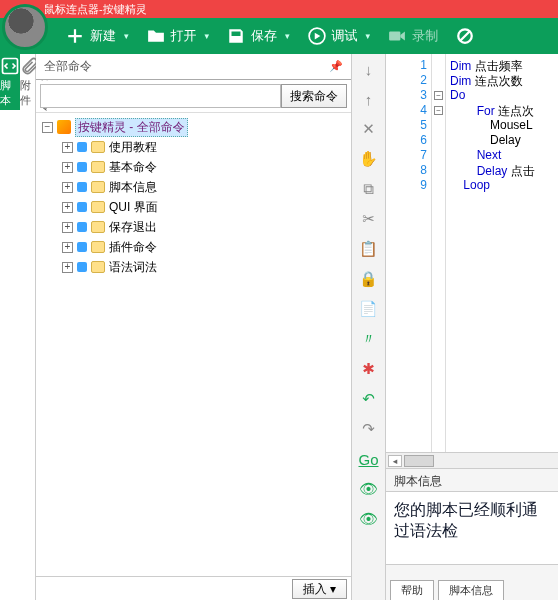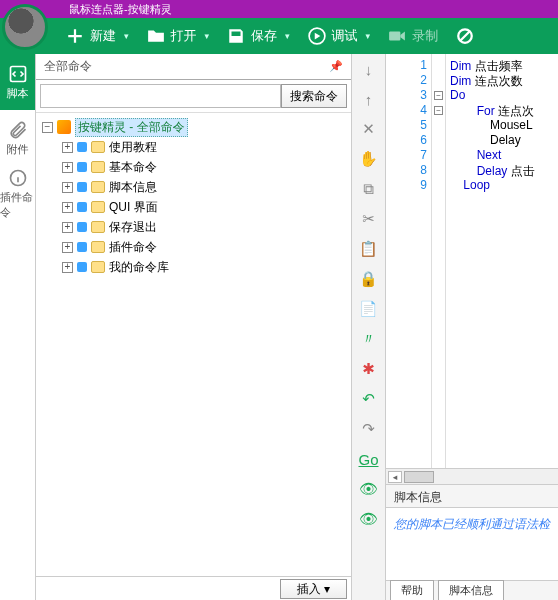--- a/index.html
+++ b/index.html
@@ -1,55 +1,55 @@
 <!DOCTYPE html>
 <html><head>
 <meta charset="utf-8">
 <style>
 * { margin: 0; padding: 0; box-sizing: border-box; font-family: "Microsoft YaHei", sans-serif; }
 body { width: 558px; height: 600px; overflow: hidden; background: #fff; display: flex; flex-direction: column; }
 
-.titlebar { height: 18px; background: #a21caf; color: #fff; font-size: 11px; padding: 2px 0 0 69px; }
+.titlebar { height: 18px; background: #ef4444; color: #fff; font-size: 11px; padding: 2px 0 0 44px; }
 
 .toolbar { height: 36px; background: #0c9e5a; display: flex; align-items: center; padding-left: 60px; gap: 6px; position: relative; }
 .avatar { position: absolute; left: 2px; top: -14px; width: 46px; height: 46px; border-radius: 50%; background: #ddd; border: 3px solid #0b8e50; background-image: radial-gradient(circle at 40% 35%, #555 35%, #888 36%); }
 .tb-btn { display: flex; align-items: center; color: #fff; font-size: 13px; gap: 6px; padding: 4px 6px; cursor: pointer; }
 .tb-icon { width: 18px; height: 18px; display: inline-flex; align-items: center; justify-content: center; }
 .tb-icon svg { fill: #fff; }
 .caret { font-size: 9px; margin-left: 2px; color: #cfe; }
 .rec { opacity: 0.6; text-align: center; }
 
 .main { flex: 1; display: flex; overflow: hidden; }
 
-.leftnav { width: 36px; background: #fff; border-right: 1px solid #ccc; display: flex; flex-direction: column; }
+.leftnav { width: 36px; background: #fff; border-right: 1px solid #ccc; display: flex; flex-direction: row; }
 .ln-item { height: 56px; display: flex; flex-direction: column; align-items: center; justify-content: center; font-size: 11px; color: #555; cursor: pointer; gap: 2px; }
 .ln-item.active { background: #0c9e5a; color: #fff; }
 .ln-item svg { width: 20px; height: 20px; }
 .ln-item.active svg { stroke: #fff; fill: none; }
 .ln-item:not(.active) svg { stroke: #888; fill: none; }
 
 .panel { width: 316px; display: flex; flex-direction: column; border-right: 1px solid #ccc; }
 .panel-head { height: 26px; background: #fff; display: flex; align-items: center; padding: 0 8px; font-size: 12px; color: #555; border-bottom: 1px solid #aaa; justify-content: space-between; }
 .panel-head .pin { font-size: 11px; color: #666; }
 .search-row { display: flex; padding: 4px; gap: 0; border-bottom: 1px solid #ddd; }
 .search-input { flex: 1; height: 24px; border: 1px solid #bbb; padding: 0 6px; font-size: 12px; }
 .search-btn { height: 24px; padding: 0 8px; border: 1px solid #999; background: linear-gradient(#fff,#eee); font-size: 12px; cursor: pointer; }
 
 .tree { flex: 1; overflow: auto; padding: 4px 6px; font-size: 12px; }
 .tree-row { display: flex; align-items: center; height: 20px; gap: 4px; cursor: pointer; }
 .indent { width: 16px; display: inline-block; }
 .expander { width: 11px; height: 11px; border: 1px solid #888; display: inline-flex; align-items: center; justify-content: center; font-size: 10px; line-height: 1; color: #555; background: #fff; }
 .cube { width: 14px; height: 14px; background: linear-gradient(135deg,#ffb300,#ff7a00); border-radius: 2px; }
 .folder-icon { width: 14px; height: 12px; background: #ffe08a; border: 1px solid #d6b24a; border-radius: 2px; position: relative; }
 .doc-dot { width: 10px; height: 10px; background: #3aa3ff; border-radius: 2px; }
-.root-label { color: #15803d; }
+.root-label { color: #701a75; }
 .root-label.sel { background: #cde8ff; border: 1px dotted #5aa; padding: 0 2px; }
 
 .panel-foot { height: 24px; border-top: 1px solid #ccc; display: flex; justify-content: flex-end; padding: 2px 4px; }
-.insert-btn { height: 20px; padding: 0 16px; border: 1px solid #999; background: linear-gradient(#fff,#eee); font-size: 12px; cursor: pointer; }
+.insert-btn { height: 20px; padding: 0 10px; border: 1px solid #999; background: linear-gradient(#fff,#eee); font-size: 12px; cursor: pointer; }
 
 .iconcol { width: 34px; background: #f3f3f3; border-right: 1px solid #ccc; display: flex; flex-direction: column; align-items: center; padding-top: 4px; gap: 8px; }
 .ic { width: 22px; height: 22px; display: flex; align-items: center; justify-content: center; font-size: 15px; color: #888; cursor: pointer; }
 .ic.on { color: #1aaa55; }
 .ic.red { color: #d44; }
 .ic.amber { color: #e79b20; }
 
 .code { flex: 1; display: flex; flex-direction: column; overflow: hidden; }
 .code-area { flex: 1; display: flex; font-family: Consolas, monospace; font-size: 12px; overflow: hidden; background: #fff; }
 .gutter { width: 46px; text-align: right; padding: 4px 4px 0 0; color: #1e88e5; background: #fff; border-right: 1px solid #ddd; }
@@ -60,22 +60,22 @@
 .lines { flex: 1; padding: 4px 0 0 4px; white-space: pre; overflow: hidden; }
 .lines div { height: 15px; }
 .kw { color: #0000cc; }
 .txt { color: #000; }
 
 .hscroll { height: 16px; border-top: 1px solid #ccc; background: #f0f0f0; display: flex; align-items: center; padding: 0 2px; gap: 2px; }
 .harrow { width: 14px; height: 12px; border: 1px solid #bbb; background: #fff; font-size: 9px; display: flex; align-items: center; justify-content: center; color: #666; }
 .hthumb { width: 30px; height: 12px; background: #d8d8d8; border: 1px solid #aaa; }
 
 .info-head { height: 24px; background: #f5f5f5; border-top: 1px solid #ccc; border-bottom: 1px solid #ccc; padding: 4px 8px; font-size: 12px; color: #333; }
-.info-body { height: 72px; padding: 8px; font-size: 12px; color: #3b82f6; overflow: hidden; font-style: italic; }
-.bottom-tabs { height: 20px; border-top: 1px solid #ccc; display: flex; align-items: flex-end; padding: 0 4px; gap: 4px; background: #f5f5f5; }
+.info-body { height: 72px; padding: 8px; font-size: 16px; color: #0f172a; overflow: hidden; }
+.bottom-tabs { height: 36px; border-top: 1px solid #ccc; display: flex; align-items: flex-end; padding: 0 4px; gap: 4px; background: #f5f5f5; }
 .btab { padding: 2px 10px; font-size: 11px; border: 1px solid #aaa; border-bottom: none; background: #fff; color: #333; cursor: pointer; }
 </style>
 </head>
 <body>
 
 <div class="titlebar">
   <span>鼠标连点器-按键精灵</span>
 </div>
 
 <div class="toolbar">
@@ -217,21 +217,21 @@
             <span class="expander">+</span>
             <span class="doc-dot"></span>
             <span class="folder-icon"></span>
             <span>插件命令</span>
           </div>
           <div class="tree-row">
             <span class="indent"></span>
             <span class="expander">+</span>
             <span class="doc-dot"></span>
             <span class="folder-icon"></span>
-            <span>我的命令库</span>
+            <span>语法词法</span>
           </div>
         </div>
     </div>
     <div class="panel-foot">
       <button class="insert-btn">插入 ▾</button>
     </div>
   </div>
 
   <div class="iconcol">
     <div class="ic">↓</div>

